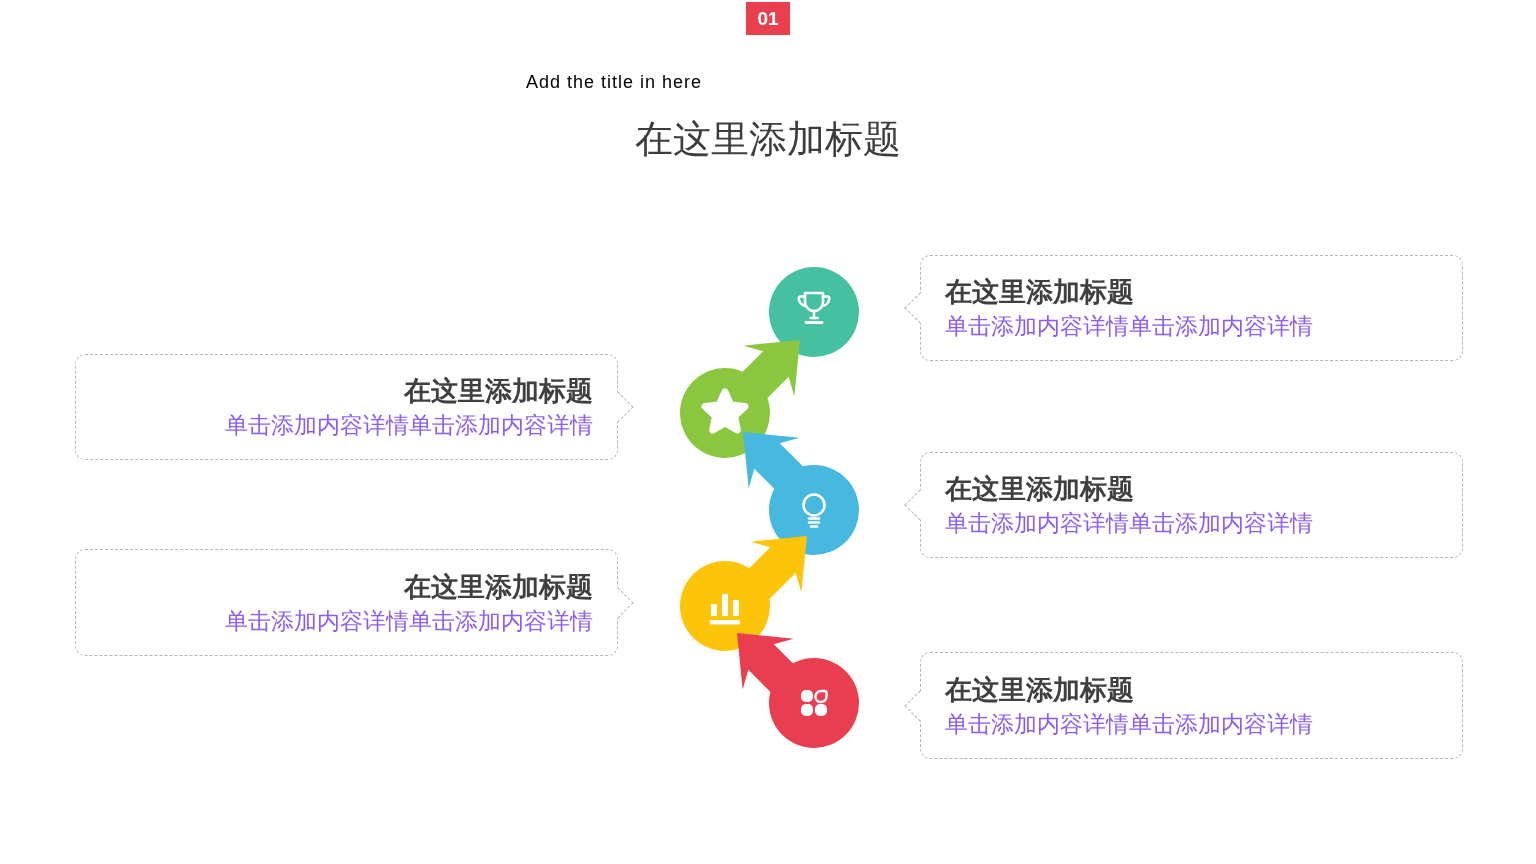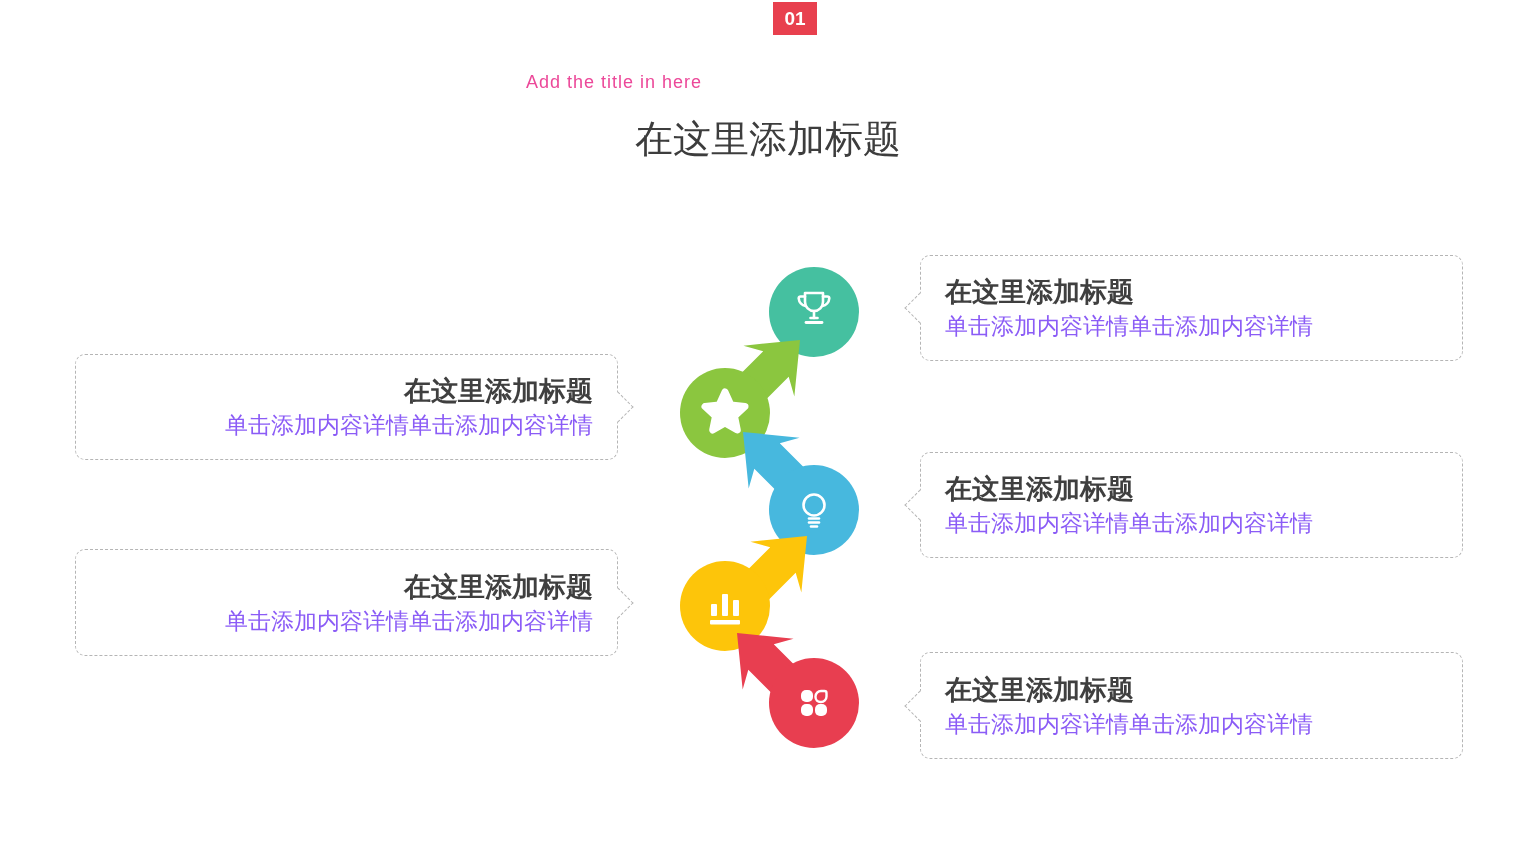--- a/index.html
+++ b/index.html
@@ -1,25 +1,25 @@
 <!DOCTYPE html>
 <html><head>
 <meta charset="utf-8">
 <style>
   * { margin: 0; padding: 0; box-sizing: border-box; }
   html, body { width: 1536px; height: 864px; background: #ffffff; overflow: hidden;
     font-family: "Liberation Sans", "DejaVu Sans", sans-serif; }
   #slide { position: relative; width: 1536px; height: 864px; background: #ffffff; }
 
   
-  .badge { position: absolute; left: 773px; top: 2px; width: 44px; height: 33px;
+  .badge { position: absolute; left: 746px; top: 2px; width: 44px; height: 33px;
     background: #e8404e; border-radius: 0; color: #ffffff; font-size: 19px; font-weight: bold;
     display: flex; align-items: center; justify-content: center; }
   .subtitle { position: absolute; left: 0; top: 72px; width: 1228px; text-align: center;
-    font-size: 18px; color: #ec4899; letter-spacing: 1px; }
+    font-size: 18px; color: #000000; letter-spacing: 1px; }
   .main-title { position: absolute; left: 0; top: 114px; width: 1536px; text-align: center;
     font-size: 38px; color: #3d3d3d; font-weight: 400; }
 
   
   .callout { position: absolute; width: 543px; height: 106px;
     border: 1.5px dashed #b5b5b5; border-radius: 10px;
     display: flex; flex-direction: column; justify-content: center; }
   .callout.right-side { left: 920px; padding-left: 24px; text-align: left; }
   .callout.left-side  { left: 75px;  padding-right: 24px; text-align: right; }
   .callout .c-title { font-size: 27px; font-weight: bold; color: #3f3f3f; line-height: 36px; }

